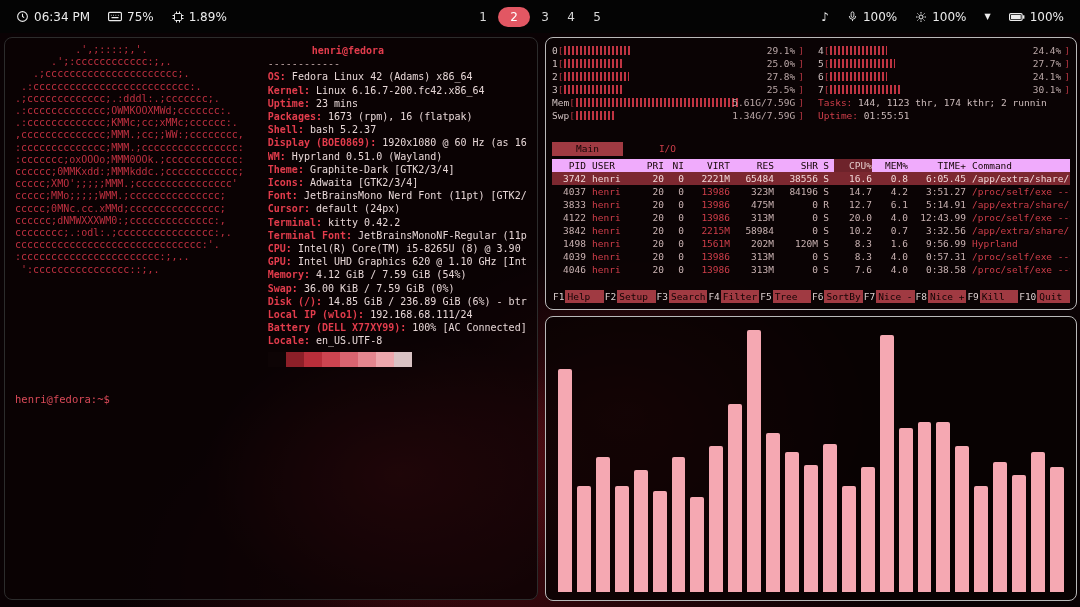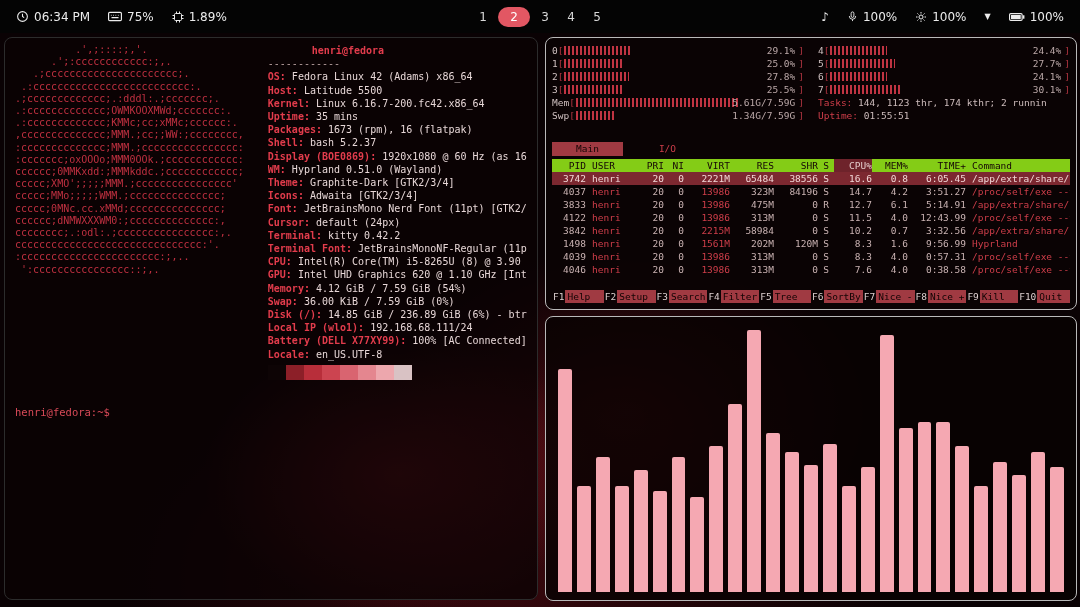--- a/index.html
+++ b/index.html
@@ -57,21 +57,21 @@
   .fill{position:absolute;left:0;top:2px;height:9px;
     background:repeating-linear-gradient(90deg,#c03442 0 2px,rgba(0,0,0,0) 2px 4px);}
   .mval{position:absolute;right:2px;top:0;line-height:13px;color:#bba8a8;}
   .hline{height:13px;line-height:13px;white-space:nowrap;overflow:hidden;}
   .hlab{color:#cf3e4a;}
   .hval{color:#cdbcbc;}
   .tabs{display:flex;gap:12px;margin-top:16px;margin-bottom:3px;font-size:9.5px;line-height:14px;}
   .tab{color:#cf3e4a;padding:0 24px;cursor:default;}
   .tab.active{background:#a03a42;color:#140505;}
   .ptable{font-size:9.5px;}
-  .phead{display:flex;background:#84cc16;color:#160606;line-height:13px;}
+  .phead{display:flex;background:#f0abfc;color:#160606;line-height:13px;}
   .phead .c{color:#160606;}
   .phead .c.sorted{background:#6e232b;color:#e3c9c9;}
   .prow{display:flex;line-height:13px;}
   .prow.sel{background:#7c2830;}
   .prow.sel .c{color:#f2d7d7;}
   .c{white-space:nowrap;overflow:hidden;color:#c9b2b2;}
   .c0{width:34px;text-align:right;}
   .c1{width:46px;padding-left:6px;color:#cf3e4a;}
   .c2{width:26px;text-align:right;}
   .c3{width:20px;text-align:right;}
@@ -189,23 +189,22 @@
 cccccc;dNMWXXXWM0:;cccccccccccccc:,
 cccccccc;.:odl:.;cccccccccccccccc:,.
 ccccccccccccccccccccccccccccccc:'.
 :ccccccccccccccccccccccc:;,..
  ':cccccccccccccccc::;,.</pre>
     <div class="ffinfo">
       <div class="ftitle">henri@fedora</div>
       <div class="fsep">------------</div>
       <div>
           <div class="fline"><span class="flabel">OS:</span><span class="fvalue"> Fedora Linux 42 (Adams) x86_64</span></div>
-          <div class="fline"><span class="flabel">Host:</span><span class="fvalue"> Latitude 5500</span></div>
           <div class="fline"><span class="flabel">Kernel:</span><span class="fvalue"> Linux 6.16.7-200.fc42.x86_64</span></div>
-          <div class="fline"><span class="flabel">Uptime:</span><span class="fvalue"> 35 mins</span></div>
+          <div class="fline"><span class="flabel">Uptime:</span><span class="fvalue"> 23 mins</span></div>
           <div class="fline"><span class="flabel">Packages:</span><span class="fvalue"> 1673 (rpm), 16 (flatpak)</span></div>
           <div class="fline"><span class="flabel">Shell:</span><span class="fvalue"> bash 5.2.37</span></div>
           <div class="fline"><span class="flabel">Display (BOE0869):</span><span class="fvalue"> 1920x1080 @ 60 Hz (as 16</span></div>
           <div class="fline"><span class="flabel">WM:</span><span class="fvalue"> Hyprland 0.51.0 (Wayland)</span></div>
           <div class="fline"><span class="flabel">Theme:</span><span class="fvalue"> Graphite-Dark [GTK2/3/4]</span></div>
           <div class="fline"><span class="flabel">Icons:</span><span class="fvalue"> Adwaita [GTK2/3/4]</span></div>
           <div class="fline"><span class="flabel">Font:</span><span class="fvalue"> JetBrainsMono Nerd Font (11pt) [GTK2/</span></div>
           <div class="fline"><span class="flabel">Cursor:</span><span class="fvalue"> default (24px)</span></div>
           <div class="fline"><span class="flabel">Terminal:</span><span class="fvalue"> kitty 0.42.2</span></div>
           <div class="fline"><span class="flabel">Terminal Font:</span><span class="fvalue"> JetBrainsMonoNF-Regular (11p</span></div>
@@ -398,21 +397,21 @@
         </div>
         <div class="prow">
           <span class="c c0">4122</span>
           <span class="c c1">henri</span>
           <span class="c c2">20</span>
           <span class="c c3">0</span>
           <span class="c c4">13986</span>
           <span class="c c5">313M</span>
           <span class="c c6">0</span>
           <span class="c c7">S</span>
-          <span class="c c8">11.5</span>
+          <span class="c c8">20.0</span>
           <span class="c c9">4.0</span>
           <span class="c c10">12:43.99</span>
           <span class="c c11">/proc/self/exe --t</span>
         </div>
         <div class="prow">
           <span class="c c0">3842</span>
           <span class="c c1">henri</span>
           <span class="c c2">20</span>
           <span class="c c3">0</span>
           <span class="c c4">2215M</span>

